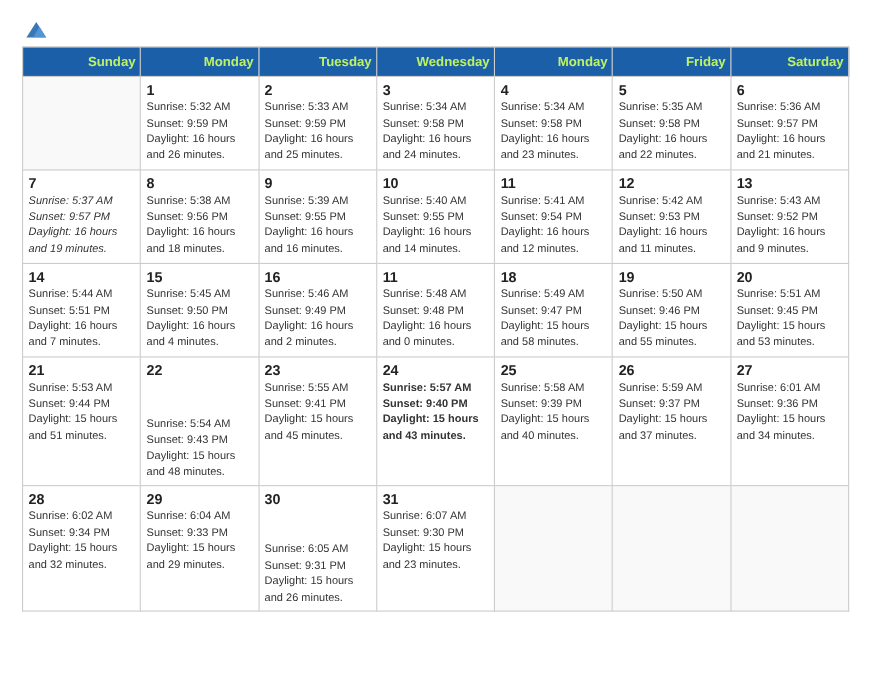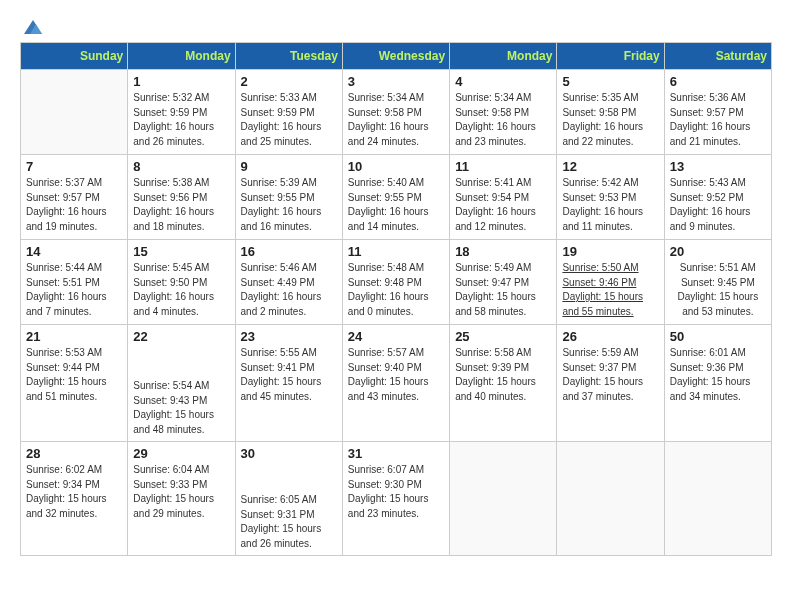--- a/index.html
+++ b/index.html
@@ -162,21 +162,21 @@
             <div class="day-num">6</div>
             <div class="day-info" style="white-space: pre-line;">Sunrise: 5:36 AM
 Sunset: 9:57 PM
 Daylight: 16 hours
 and 21 minutes.</div>
           </td>
         </tr>
         <tr>
           <td>
             <div class="day-num">7</div>
-            <div class="day-info" style="white-space: pre-line;">Sunrise: 5:37 AM
+            <div class="day-info" style="white-space: pre-line; font-style: italic;">Sunrise: 5:37 AM
 Sunset: 9:57 PM
 Daylight: 16 hours
 and 19 minutes.</div>
           </td>
           <td>
             <div class="day-num">8</div>
             <div class="day-info" style="white-space: pre-line;">Sunrise: 5:38 AM
 Sunset: 9:56 PM
 Daylight: 16 hours
 and 18 minutes.</div>
@@ -228,48 +228,48 @@
           <td>
             <div class="day-num">15</div>
             <div class="day-info" style="white-space: pre-line;">Sunrise: 5:45 AM
 Sunset: 9:50 PM
 Daylight: 16 hours
 and 4 minutes.</div>
           </td>
           <td>
             <div class="day-num">16</div>
             <div class="day-info" style="white-space: pre-line;">Sunrise: 5:46 AM
-Sunset: 4:49 PM
+Sunset: 9:49 PM
 Daylight: 16 hours
 and 2 minutes.</div>
           </td>
           <td>
             <div class="day-num">11</div>
             <div class="day-info" style="white-space: pre-line;">Sunrise: 5:48 AM
 Sunset: 9:48 PM
 Daylight: 16 hours
 and 0 minutes.</div>
           </td>
           <td>
             <div class="day-num">18</div>
             <div class="day-info" style="white-space: pre-line;">Sunrise: 5:49 AM
 Sunset: 9:47 PM
 Daylight: 15 hours
 and 58 minutes.</div>
           </td>
           <td>
             <div class="day-num">19</div>
-            <div class="day-info" style="white-space: pre-line; text-decoration: underline;">Sunrise: 5:50 AM
+            <div class="day-info" style="white-space: pre-line;">Sunrise: 5:50 AM
 Sunset: 9:46 PM
 Daylight: 15 hours
 and 55 minutes.</div>
           </td>
           <td>
             <div class="day-num">20</div>
-            <div class="day-info" style="white-space: pre-line; text-align: center;">Sunrise: 5:51 AM
+            <div class="day-info" style="white-space: pre-line;">Sunrise: 5:51 AM
 Sunset: 9:45 PM
 Daylight: 15 hours
 and 53 minutes.</div>
           </td>
         </tr>
         <tr>
           <td>
             <div class="day-num">21</div>
             <div class="day-info" style="white-space: pre-line;">Sunrise: 5:53 AM
 Sunset: 9:44 PM
@@ -285,41 +285,41 @@
           </td>
           <td>
             <div class="day-num">23</div>
             <div class="day-info" style="white-space: pre-line;">Sunrise: 5:55 AM
 Sunset: 9:41 PM
 Daylight: 15 hours
 and 45 minutes.</div>
           </td>
           <td>
             <div class="day-num">24</div>
-            <div class="day-info" style="white-space: pre-line;">Sunrise: 5:57 AM
+            <div class="day-info" style="white-space: pre-line; font-weight: bold;">Sunrise: 5:57 AM
 Sunset: 9:40 PM
 Daylight: 15 hours
 and 43 minutes.</div>
           </td>
           <td>
             <div class="day-num">25</div>
             <div class="day-info" style="white-space: pre-line;">Sunrise: 5:58 AM
 Sunset: 9:39 PM
 Daylight: 15 hours
 and 40 minutes.</div>
           </td>
           <td>
             <div class="day-num">26</div>
             <div class="day-info" style="white-space: pre-line;">Sunrise: 5:59 AM
 Sunset: 9:37 PM
 Daylight: 15 hours
 and 37 minutes.</div>
           </td>
           <td>
-            <div class="day-num">50</div>
+            <div class="day-num">27</div>
             <div class="day-info" style="white-space: pre-line;">Sunrise: 6:01 AM
 Sunset: 9:36 PM
 Daylight: 15 hours
 and 34 minutes.</div>
           </td>
         </tr>
         <tr>
           <td>
             <div class="day-num">28</div>
             <div class="day-info" style="white-space: pre-line;">Sunrise: 6:02 AM

